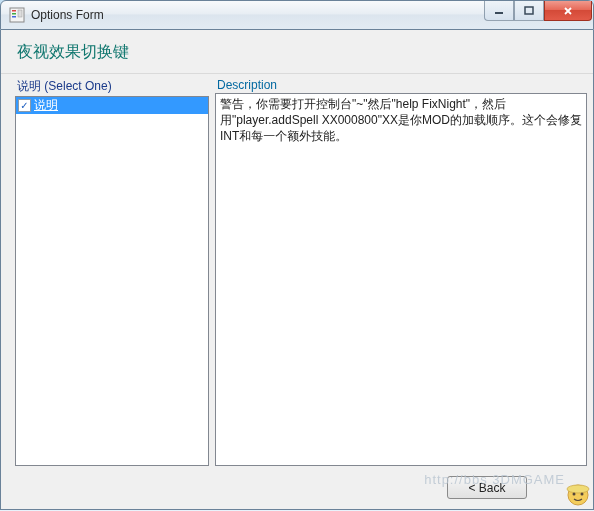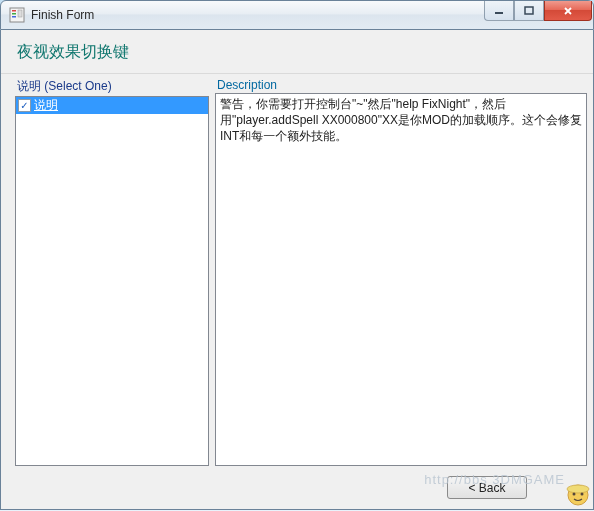--- a/index.html
+++ b/index.html
@@ -198,21 +198,21 @@
 <div class="titlebar">
   <span class="app-icon">
     <svg viewBox="0 0 16 16">
       <rect x="1" y="1" width="14" height="14" fill="#f4f4f4" stroke="#888" stroke-width="1"></rect>
       <rect x="3" y="3" width="4" height="1.5" fill="#d44"></rect>
       <rect x="3" y="6" width="4" height="1.5" fill="#4a4"></rect>
       <rect x="3" y="9" width="4" height="1.5" fill="#46d"></rect>
       <rect x="9" y="3" width="4" height="7" fill="#ddd" stroke="#999" stroke-width="0.5"></rect>
     </svg>
   </span>
-  <span class="title-text">Finish Form</span>
+  <span class="title-text">Options Form</span>
   <div class="window-controls">
     <div class="win-btn win-min">
       <svg viewBox="0 0 12 10">
           <rect x="2" y="6" width="8" height="2" fill="#3a4a5a"></rect>
         </svg>
     </div>
     <div class="win-btn win-max">
       <svg viewBox="0 0 12 10">
           <rect x="2" y="1" width="8" height="7" fill="none" stroke="#3a4a5a" stroke-width="1.5"></rect>
         </svg>

